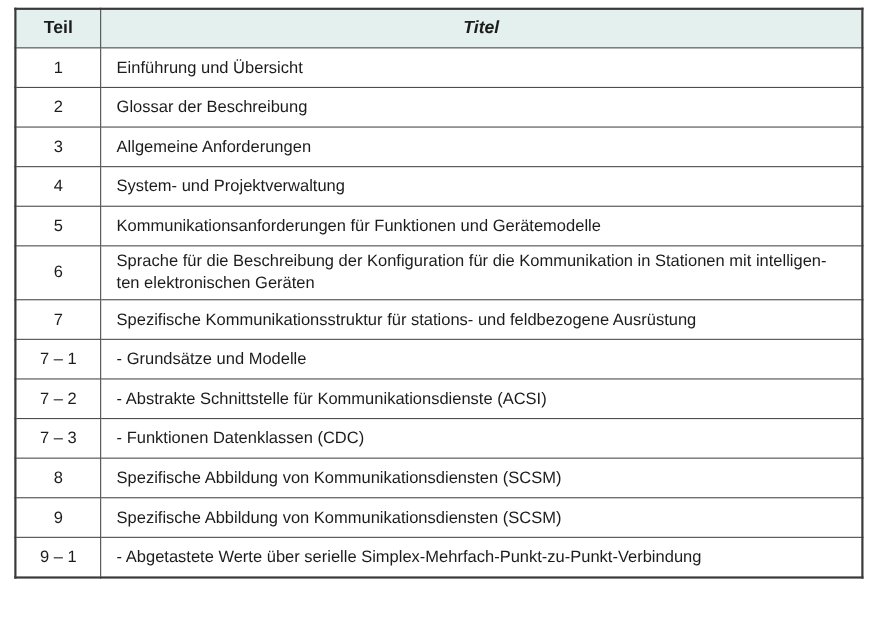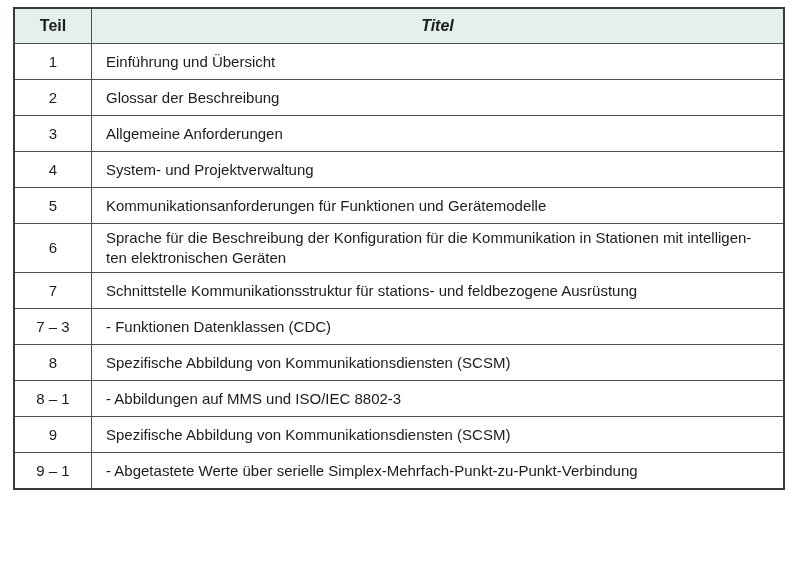--- a/index.html
+++ b/index.html
@@ -93,33 +93,37 @@
         <td class="col-teil">5</td>
         <td class="col-titel">Kommunikationsanforderungen für Funktionen und Gerätemodelle</td>
       </tr>
       <tr>
         <td class="col-teil">6</td>
         <td class="col-titel">Sprache für die Beschreibung der Konfiguration für die Kommunikation in Stationen mit intelligen-
 ten elektronischen Geräten</td>
       </tr>
       <tr>
         <td class="col-teil">7</td>
-        <td class="col-titel">Schnittstelle Kommunikationsstruktur für stations- und feldbezogene Ausrüstung</td>
+        <td class="col-titel">Spezifische Kommunikationsstruktur für stations- und feldbezogene Ausrüstung</td>
+      </tr>
+      <tr>
+        <td class="col-teil">7 – 1</td>
+        <td class="col-titel">- Grundsätze und Modelle</td>
+      </tr>
+      <tr>
+        <td class="col-teil">7 – 2</td>
+        <td class="col-titel">- Abstrakte Schnittstelle für Kommunikationsdienste (ACSI)</td>
       </tr>
       <tr>
         <td class="col-teil">7 – 3</td>
         <td class="col-titel">- Funktionen Datenklassen (CDC)</td>
       </tr>
       <tr>
         <td class="col-teil">8</td>
         <td class="col-titel">Spezifische Abbildung von Kommunikationsdiensten (SCSM)</td>
-      </tr>
-      <tr>
-        <td class="col-teil">8 – 1</td>
-        <td class="col-titel">- Abbildungen auf MMS und ISO/IEC 8802-3</td>
       </tr>
       <tr>
         <td class="col-teil">9</td>
         <td class="col-titel">Spezifische Abbildung von Kommunikationsdiensten (SCSM)</td>
       </tr>
       <tr>
         <td class="col-teil">9 – 1</td>
         <td class="col-titel">- Abgetastete Werte über serielle Simplex-Mehrfach-Punkt-zu-Punkt-Verbindung</td>
       </tr>
 

